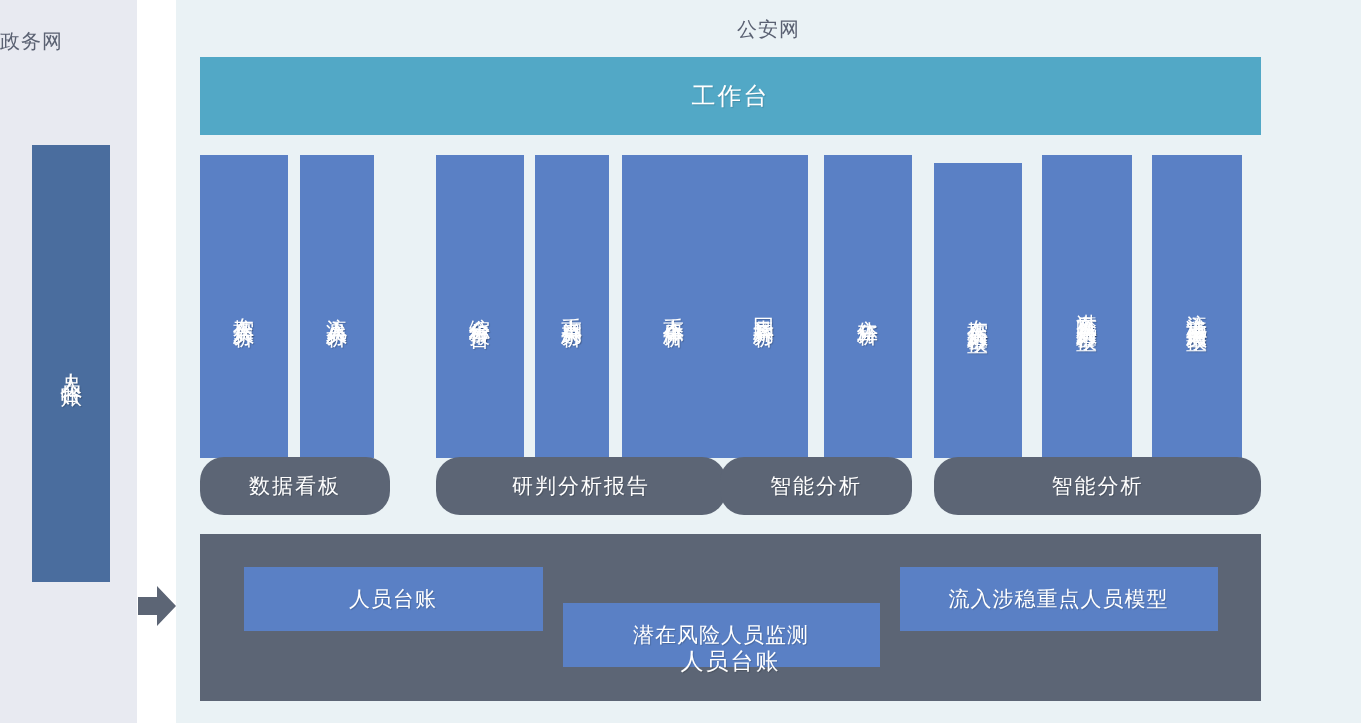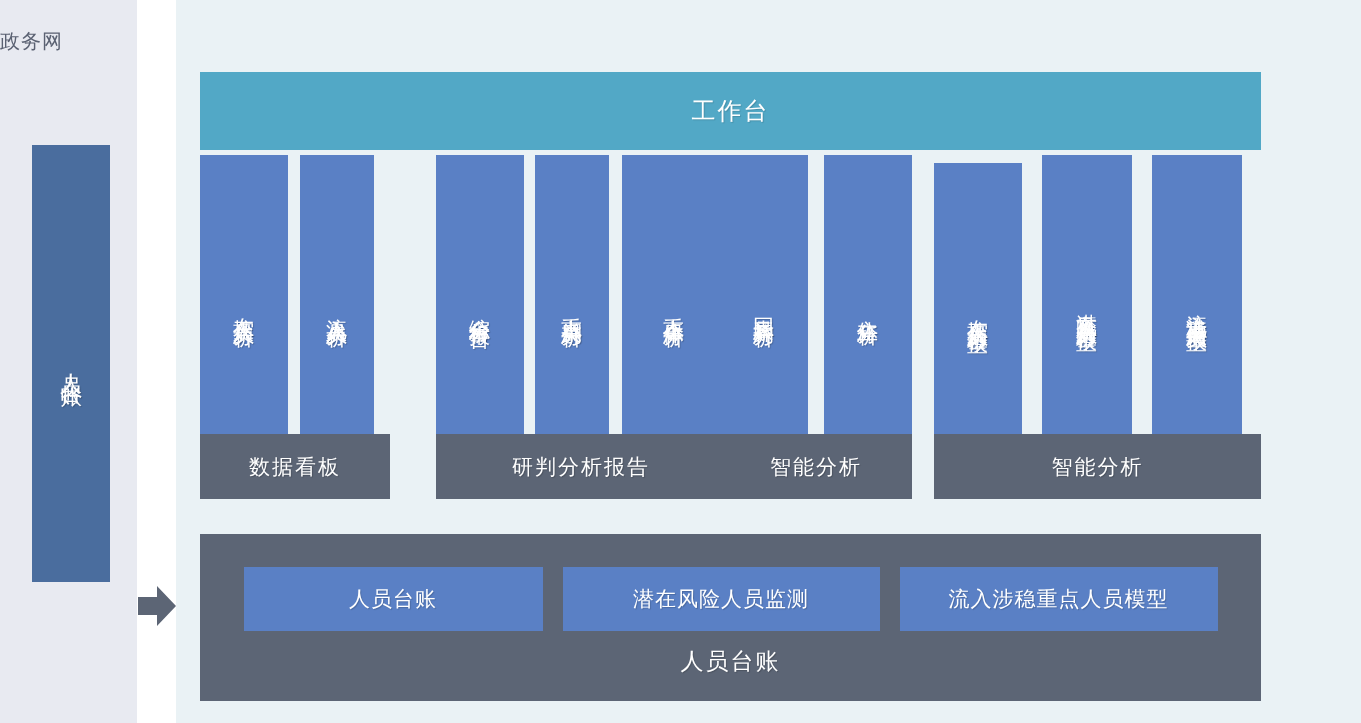--- a/index.html
+++ b/index.html
@@ -73,21 +73,21 @@
     width: 1185px;
     text-align: center;
     font-size: 20px;
     color: #5a6172;
     letter-spacing: 1px;
   }
 
   
   .workbench {
     position: absolute;
-    left: 24px; top: 72px;
+    left: 24px; top: 57px;
     width: 1061px; height: 78px;
     background: #52a8c6;
     color: #ffffff;
     font-size: 24px;
     display: flex;
     align-items: center;
     justify-content: center;
     letter-spacing: 2px;
     text-shadow: 1px 1px 1px rgba(0,0,0,.15);
   }
@@ -120,31 +120,32 @@
     align-items: center;
     justify-content: center;
     writing-mode: vertical-rl;
     text-orientation: upright;
     letter-spacing: 2px;
     text-shadow: 1px 1px 1px rgba(0,0,0,.18);
     overflow: hidden;
   }
   .group-band {
     position: absolute;
-    left: 0; bottom: 16px;
+    left: 0; bottom: 0;
     width: 100%;
-    height: 65px;
+    height: 58px;
     background: #5c6575;
     color: #ffffff;
     font-size: 21px;
     display: flex;
     align-items: center;
     justify-content: center;
     letter-spacing: 2px;
     text-shadow: 1px 1px 1px rgba(0,0,0,.18);
+    border-radius: 24px;
   }
 
   
   .ledger-panel {
     position: absolute;
     left: 24px; top: 534px;
     width: 1061px; height: 167px;
     background: #5c6575;
   }
   .ledger-buttons {
@@ -161,21 +162,21 @@
     color: #ffffff;
     font-size: 21px;
     display: flex;
     align-items: center;
     justify-content: center;
     letter-spacing: 1px;
     text-shadow: 1px 1px 1px rgba(0,0,0,.18);
     height: 64px;
   }
   .lb-0 { width: 299px; }
-  .lb-1 { width: 317px; }
+  .lb-1 { width: 317px; margin-top: 36px; }
   .lb-2 { width: 318px; }
   .ledger-caption {
     position: absolute;
     left: 0; top: 112px;
     width: 1061px;
     text-align: center;
     color: #ffffff;
     font-size: 23px;
     letter-spacing: 2px;
     text-shadow: 1px 1px 1px rgba(0,0,0,.18);
@@ -192,20 +193,21 @@
   </div>
 
   <div class="flow-arrow">
     <svg width="38" height="40" viewBox="0 0 38 40" xmlns="http://www.w3.org/2000/svg">
       <polygon points="0,11 19,11 19,0 38,20 19,40 19,29 0,29" fill="#5c6575"></polygon>
     </svg>
   </div>
 
   <div class="gajw-panel">
 
+    <div class="gajw-title">公安网</div>
 
     <div class="workbench">工作台</div>
 
     <div class="groups-row">
         <div class="group" style="left: 0px; width: 190px;">
           <div class="group-cards">
             <div class="vcard" style="left: 0px; width: 88px; height: 303px;">在控人员分析</div>
             <div class="vcard" style="left: 100px; width: 74px; height: 303px;">流入人员分析</div>
           </div>
           <div class="group-band">数据看板</div>

